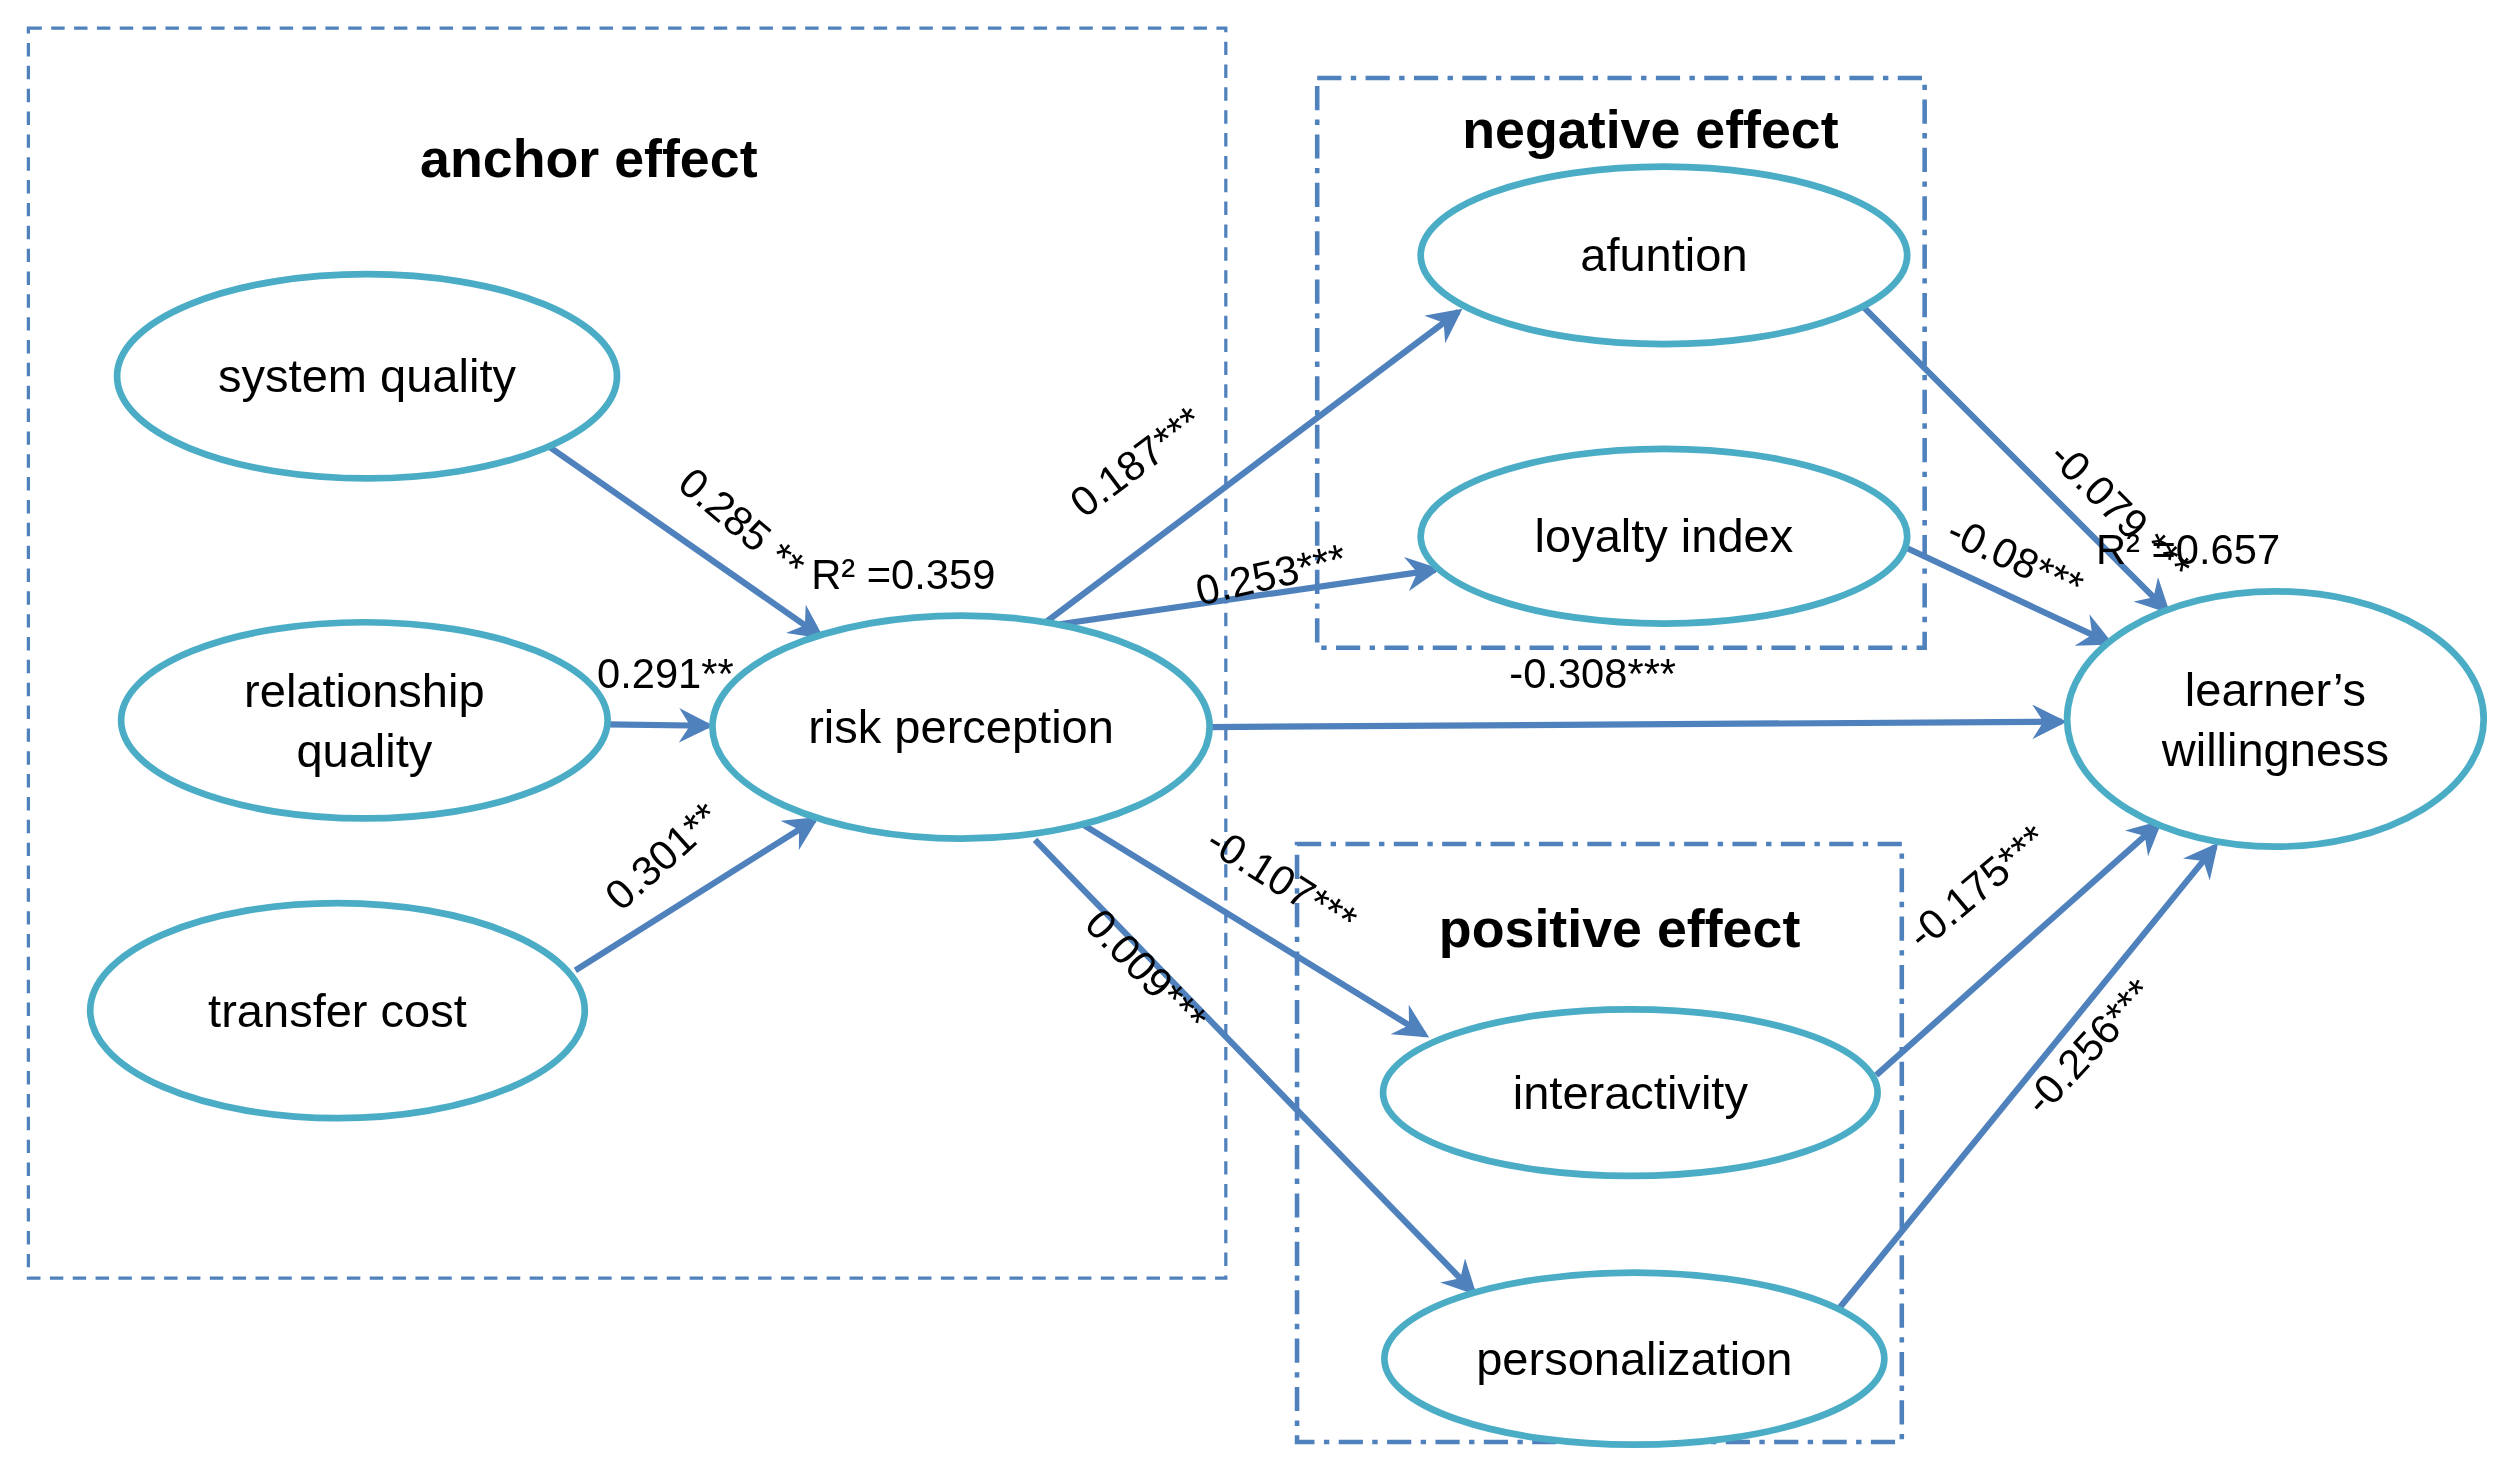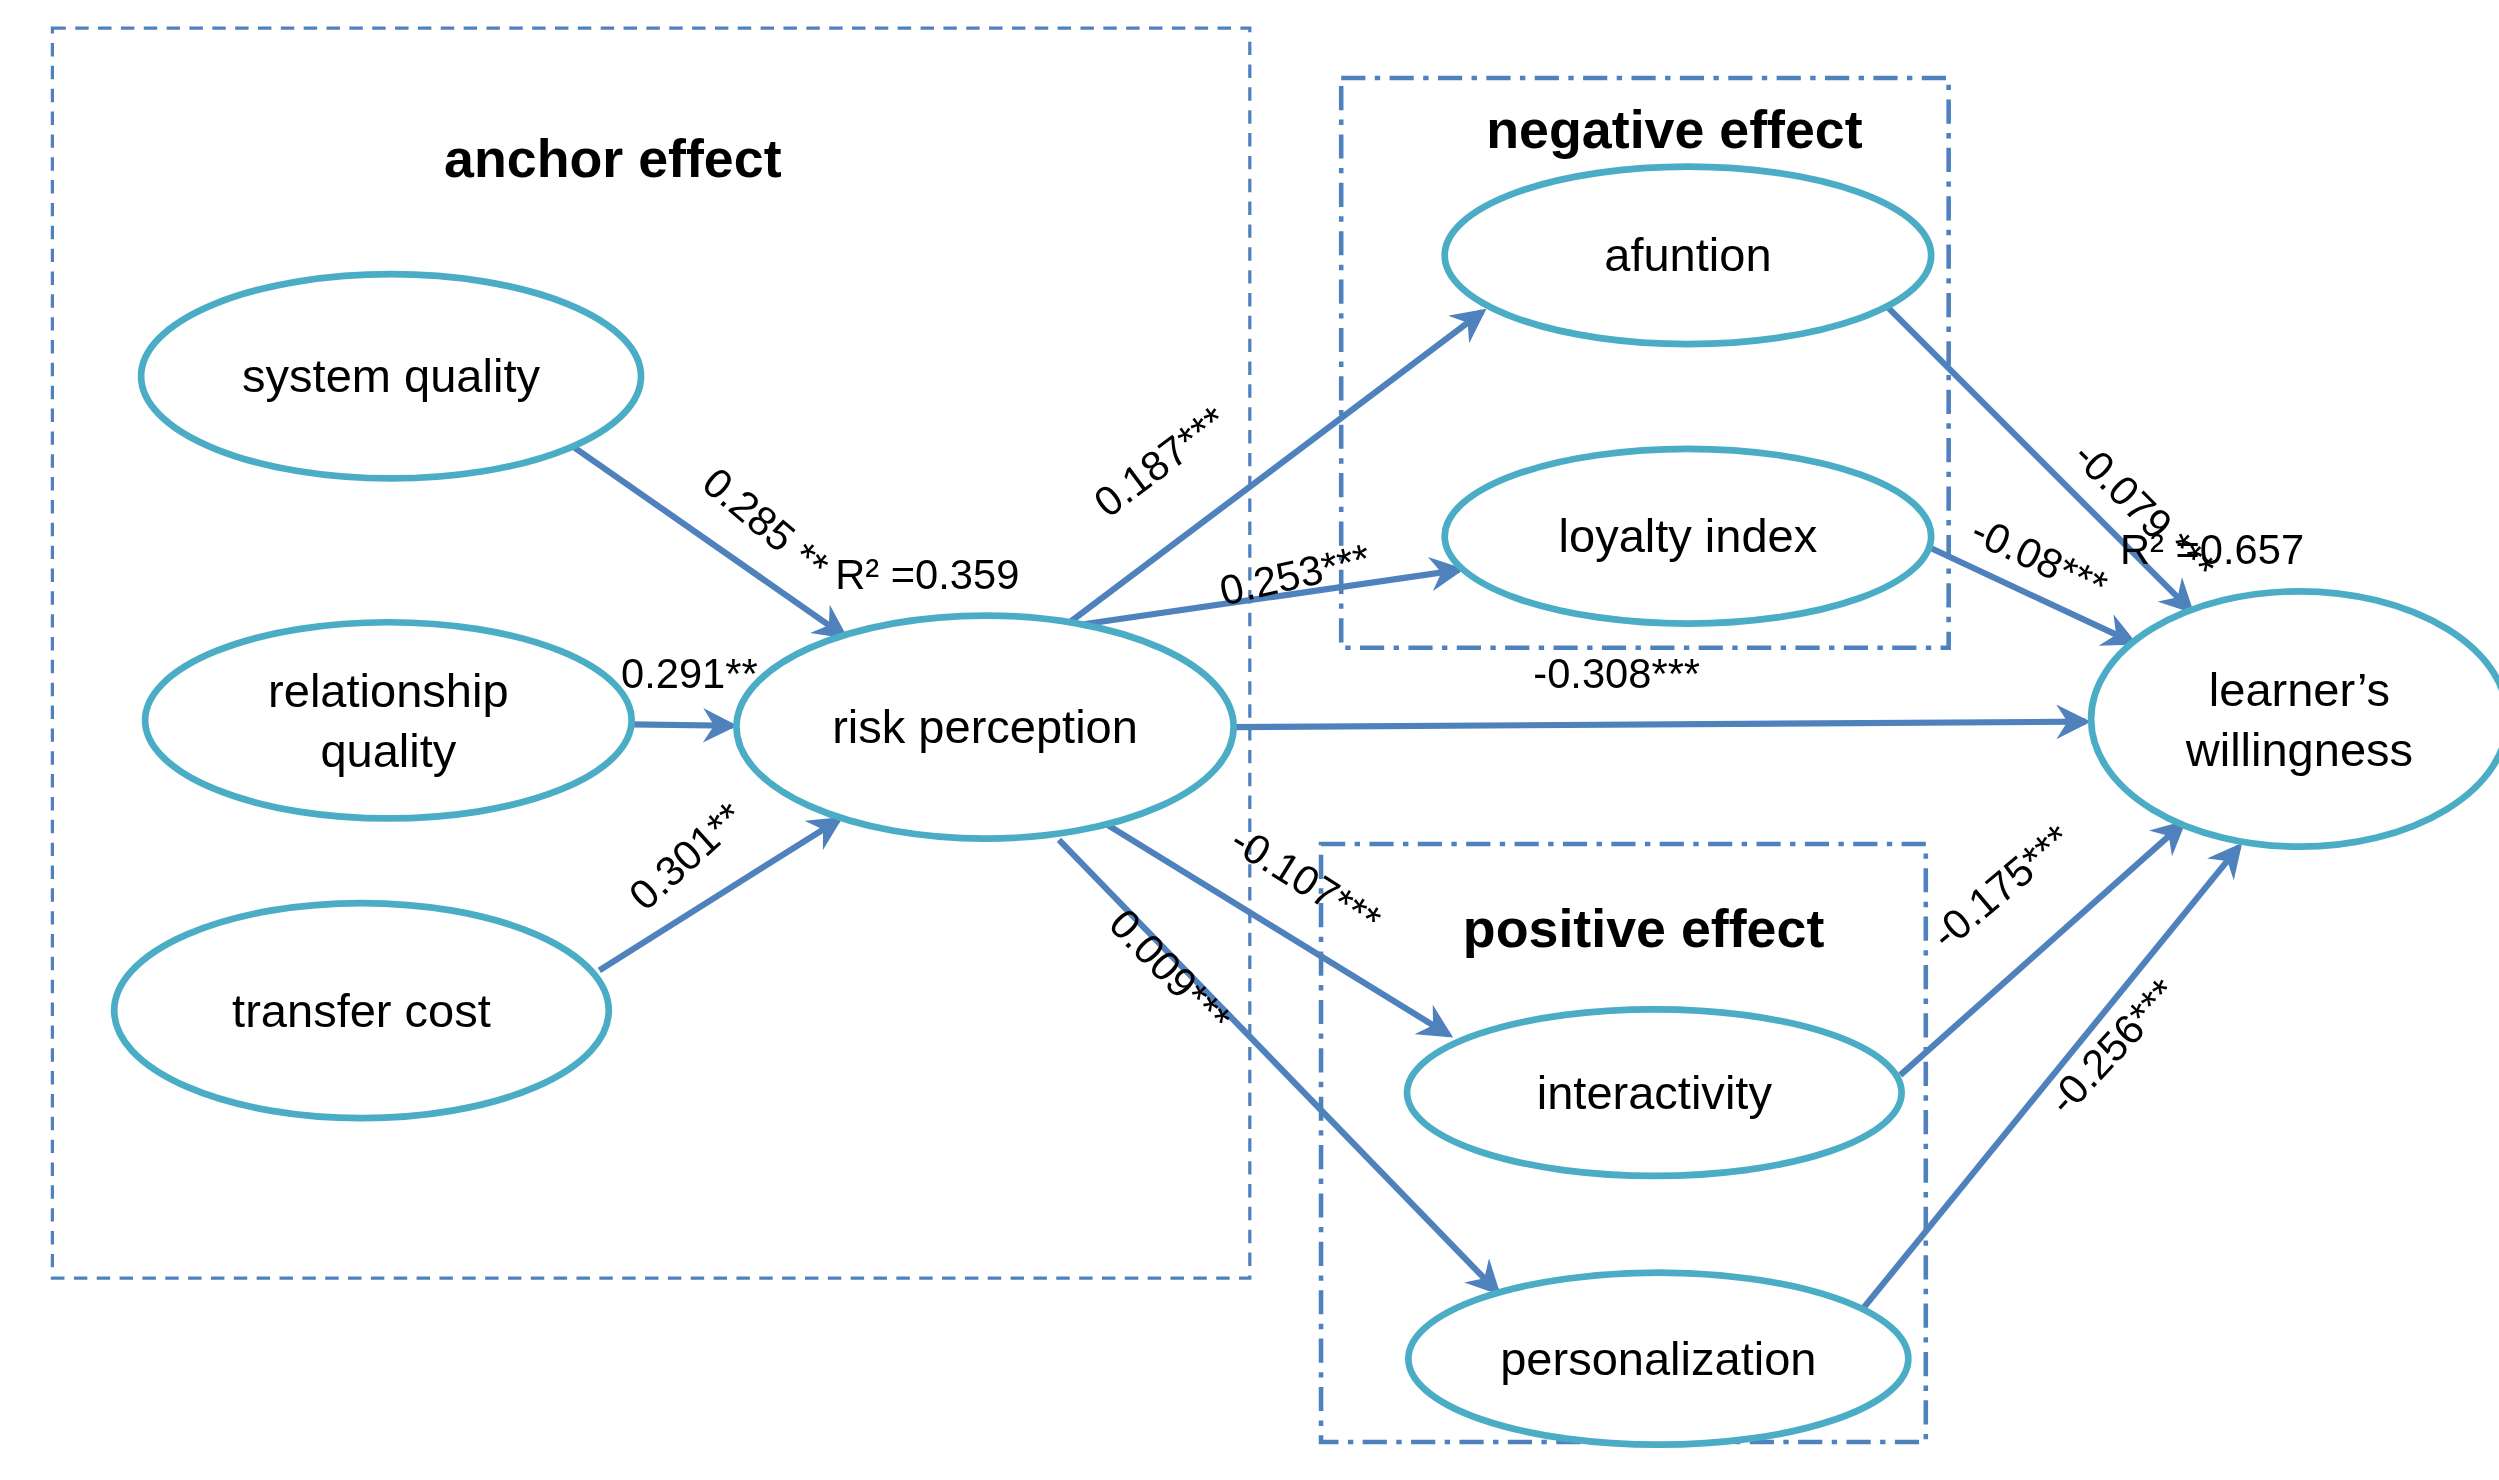--- a/index.html
+++ b/index.html
@@ -1,17 +1,17 @@
 <!DOCTYPE html>
 <html style="font-size:10.8px"><head>
 <meta charset="utf-8">
 <style>
   html,body{margin:0;padding:0;background:#ffffff;}
   body{width:2500px;height:1481px;font-family:"Liberation Sans",sans-serif;}
-  #stage{width:2135px;height:1481px;position:relative;margin-left:24px;}
+  #stage{width:2135px;height:1481px;position:relative;}
   svg{display:block;}
   .group-title{font-weight:bold;font-size:40px;fill:#000000;}
   .node-label{font-size:35px;fill:#000000;}
   .edge-label{font-size:31px;fill:#000000;}
   .annotation{font-size:31px;fill:#000000;}
 </style>
 </head>
 <body>
 
 <div id="stage">

